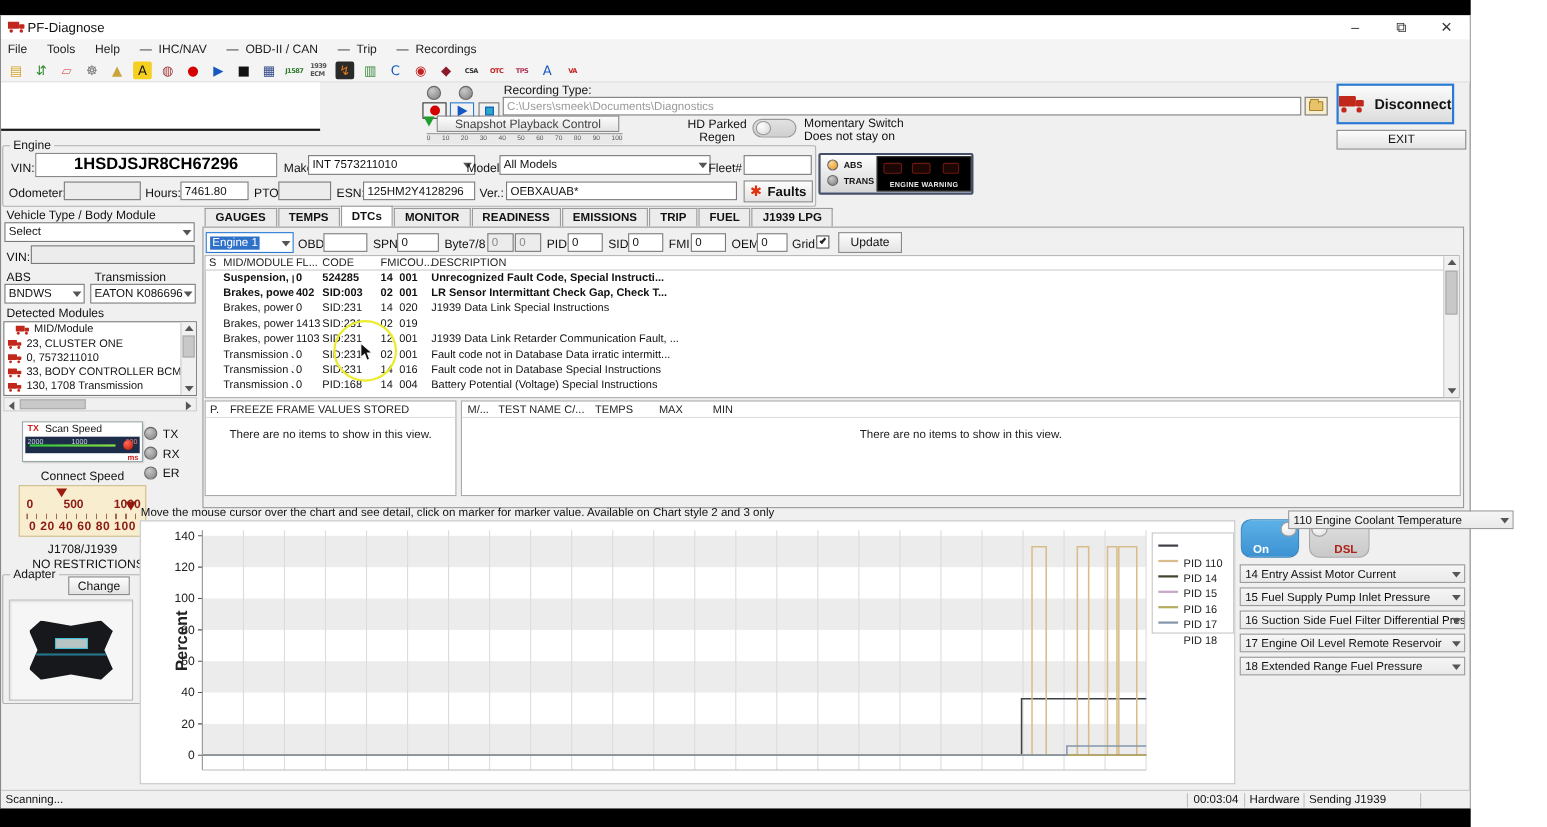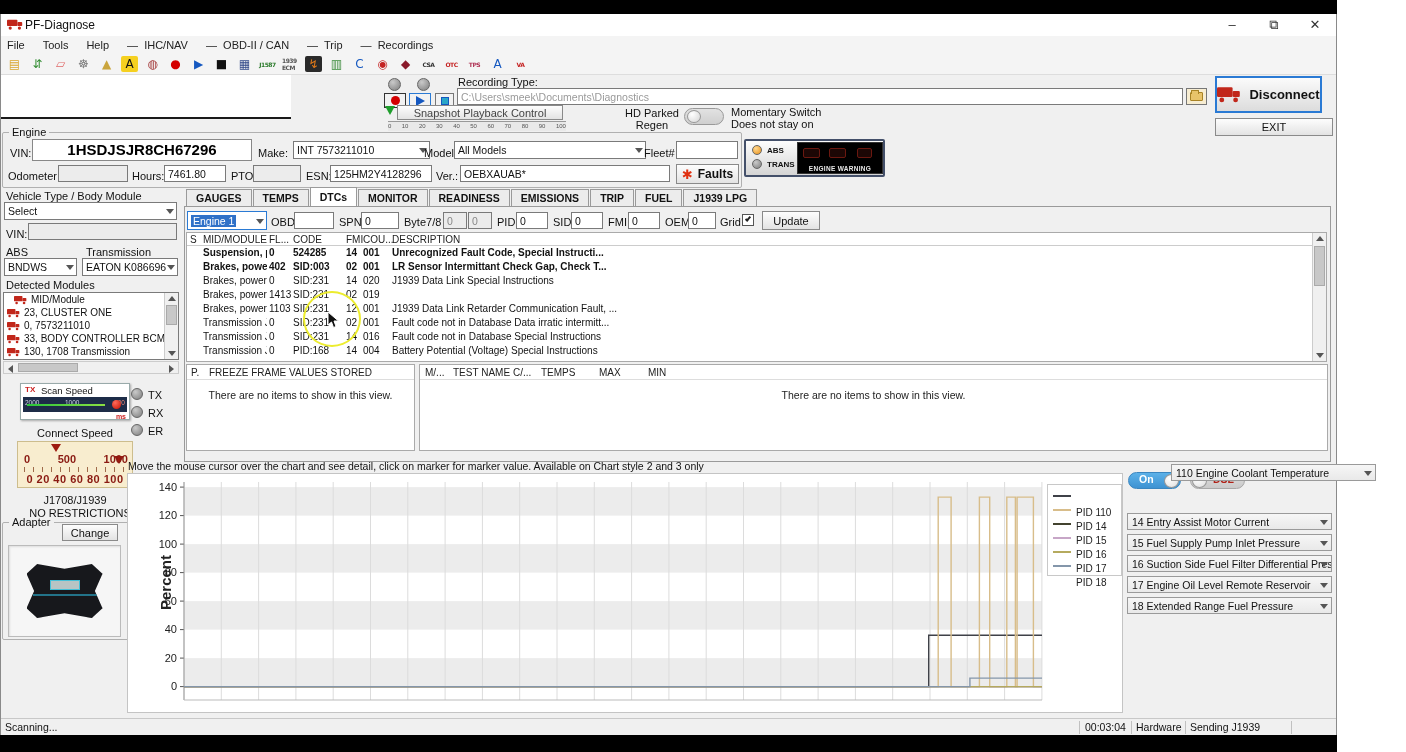--- a/index.html
+++ b/index.html
@@ -90,21 +90,21 @@
   .panel { position:absolute; background:#fff; border:1px solid #aaa; }
   .ph { position:absolute; top:1px; font-size:10px; color:#222; white-space:nowrap; }
   .empty-msg { position:absolute; width:100%; text-align:center; font-size:10.5px; color:#222; }
   
   #chart-box { left:127px; top:473px; width:996px; height:240px; background:#fff; border:1px solid #c4c4c4; }
   #percent-lbl { position:absolute; left:10px; top:100px; font-size:15px; font-weight:bold; color:#222; transform:rotate(-90deg); transform-origin:center; }
   #legend { position:absolute; left:919px; top:10px; width:75px; height:92px; border:1px solid #c8c8c8; background:#fff; padding-top:4px; }
   .leg-row { height:14px; display:flex; align-items:center; gap:5px; padding-left:5px; }
   .leg-line { width:18px; height:0; border-top:2px solid var(--c,#333); }
   .leg-txt { font-size:10px; color:#222;margin-top:33px; }
-  .pill { position:absolute; height:17px; border-radius:9px; display:flex; align-items:flex-start; font-size:10.5px; font-weight:bold; }
+  .pill { position:absolute; height:35px; border-radius:9px; display:flex; align-items:flex-end; font-size:10.5px; font-weight:bold; }
   .pill .pknob { position:absolute; top:1px; width:15px; height:14px; border-radius:50%; background:radial-gradient(circle at 35% 30%,#fff,#ddd); border:1px solid #999; }
   #on-pill { left:1128px; top:472px; width:53px; background:linear-gradient(#5cb1e8,#3d92d2); border:1px solid #3a86c0; color:#fff; padding-left:10px; }
   #dsl-pill { left:1190px; top:472px; width:55px; background:linear-gradient(#e0e0e0,#c9c9c9); border:1px solid #a8a8a8; color:#b02218; justify-content:flex-end; padding-right:10px; }
   .pid-sel { position:absolute; left:1127px; width:205px; height:17px; border:1px solid #9a9a9a; background:linear-gradient(#f6f6f6,#e9e9e9); font-size:10.5px; color:#111; display:flex; align-items:center; padding:0 16px 0 4px; white-space:nowrap; overflow:hidden; }
   .pid-sel .caret { position:absolute; right:3px; top:6px; width:0; height:0; border-left:4px solid transparent; border-right:4px solid transparent; border-top:5px solid #555; }
   
   #statusbar { left:1px; top:718px; width:1335px; height:17px; background:#f0f0f0; border-top:1px solid #c8c8c8; font-size:10.5px; color:#111; }
   .sep { position:absolute; top:2px; width:1px; height:13px; background:#c0c0c0; }
   
   #hl-circle { left:303px; top:291px; width:58px; height:56px; border:2px solid #ecec2e; border-radius:50%; }
@@ -220,21 +220,21 @@
   <span>Disconnect</span>
 </div>
 <div class="btn" id="exit-btn">EXIT</div>
 
 <fieldset style="left:2px;top:126px;width:740px;height:62px">
   <legend>Engine</legend>
 </fieldset>
 <span class="lbl" style="left:10px;top:147px">VIN:</span>
 <div class="abs" id="vin-box">1HSDJSJR8CH67296</div>
 <span class="lbl" style="left:258px;top:147px">Make:</span>
-<div class="sel" style="left:293px;top:141px;width:137px;height:18px">
+<div class="sel" style="left:280px;top:141px;width:152px;height:18px">
     <span>INT  7573211010</span>
     <span class="caret"></span>
   </div>
 <span class="lbl" style="left:424px;top:147px">Model</span>
 <div class="sel" style="left:454px;top:141px;width:192px;height:18px">
     <span>All Models</span>
     <span class="caret"></span>
   </div>
 <span class="lbl" style="left:644px;top:147px">Fleet#</span>
 <input class="input" style="left: 676px; top: 141px; width: 62px; height: 18px;" value="">

